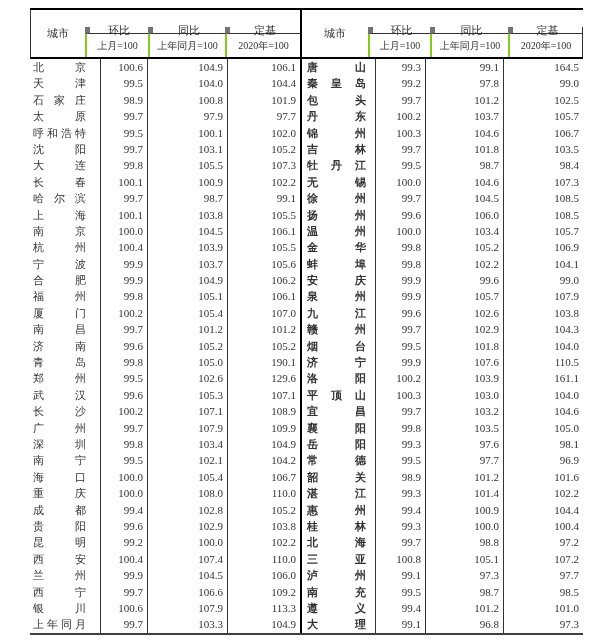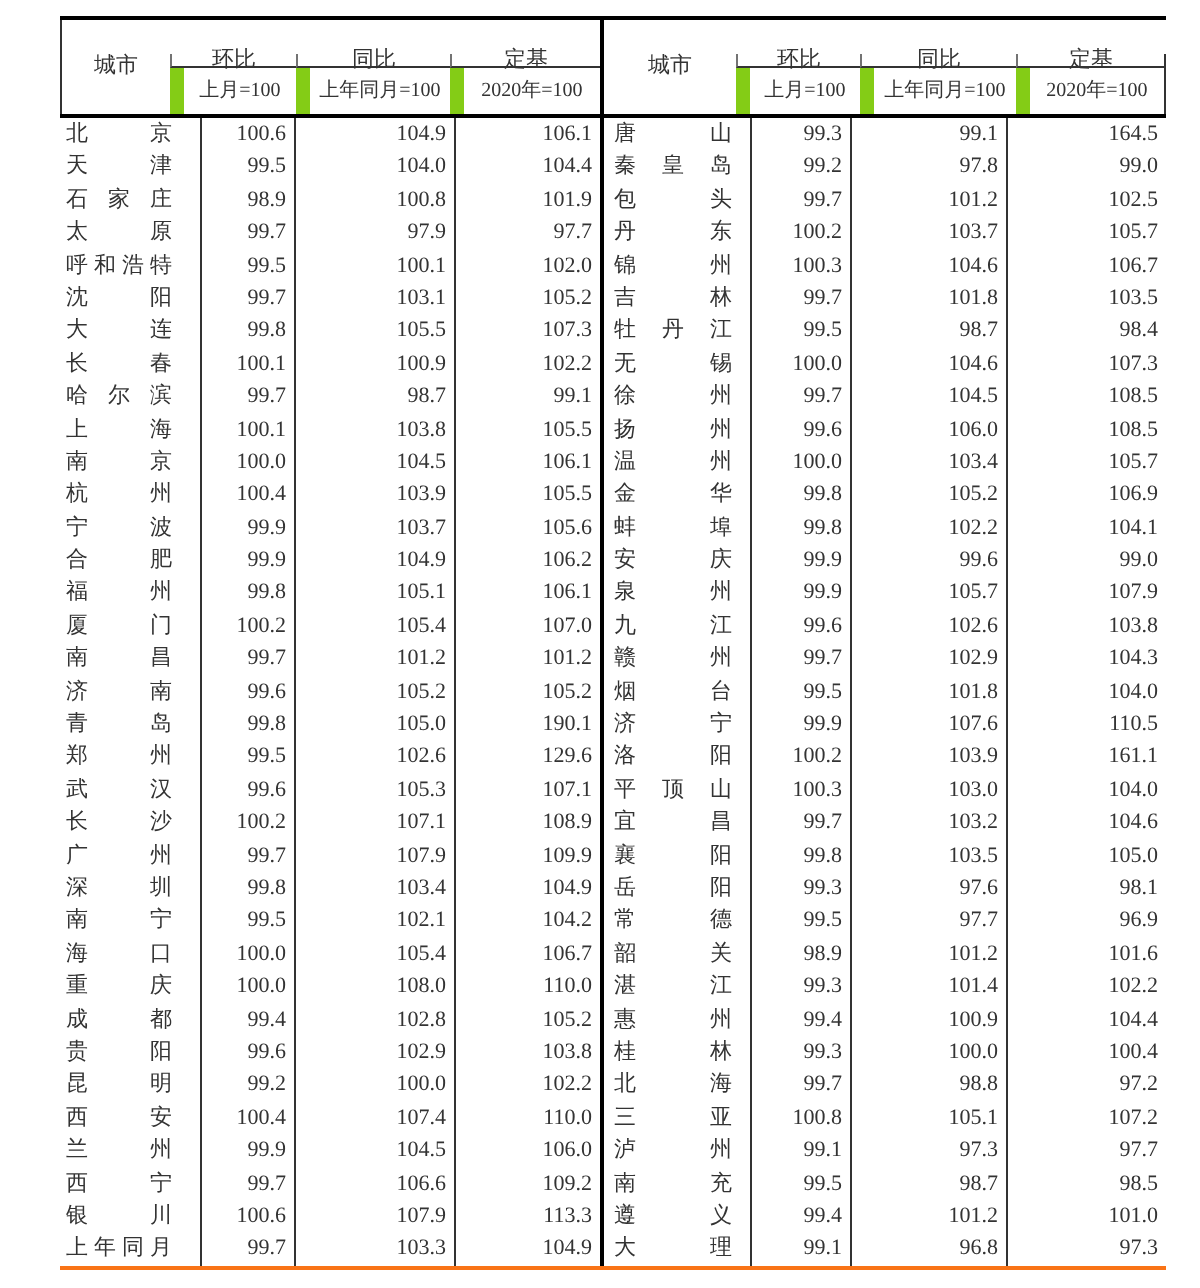--- a/index.html
+++ b/index.html
@@ -27,35 +27,35 @@
   .hc-city-r{grid-column:5;grid-row:1/3;}
   .hc-g4{grid-column:6;grid-row:1;}
   .hc-g5{grid-column:7;grid-row:1;}
   .hc-g6{grid-column:8;grid-row:1;border-right:1px solid #333;}
   .hc-s1{grid-column:2;grid-row:2;}
   .hc-s2{grid-column:3;grid-row:2;}
   .hc-s3{grid-column:4;grid-row:2;}
   .hc-s4{grid-column:6;grid-row:2;}
   .hc-s5{grid-column:7;grid-row:2;}
   .hc-s6{grid-column:8;grid-row:2;border-right:1px solid #333;}
-  .grp{border-left:1px solid #737373;border-bottom:1px solid #333;margin-top:17px;}
-  .subb{border-left:7px solid #84cc16;}
+  .grp{border-left:5px solid #737373;border-bottom:1px solid #333;margin-top:17px;}
+  .subb{border-left:2px solid #84cc16;}
   .mid{border-left:2px solid #000;}
 
   
   .tbody{
     display:grid;
     grid-template-columns:70px 47px 80px 73px 75px 50px 78px 80px;
     grid-auto-rows:16.4px;
-    border-bottom:2px solid #f97316;
+    border-bottom:2px solid #404040;
     font-size:11px;
   }
   .tbody > div{line-height:16.4px;white-space:nowrap;overflow:hidden;}
   .city{text-align:justify;text-align-last:justify;padding:0 14px 0 3px;}
-  .cityR{text-align:justify;text-align-last:justify;padding:0 9px 0 5px;}
+  .cityR{text-align:justify;text-align-last:justify;padding:0 9px 0 5px;font-weight:bold;}
   .num{text-align:right;padding-right:4px;}
   .bd{border-left:1px solid #333;}
   .bd2{border-left:2px solid #000;}
 </style>
 </head>
 <body>
 
 <div class="page">
   <div class="tbl">
 

